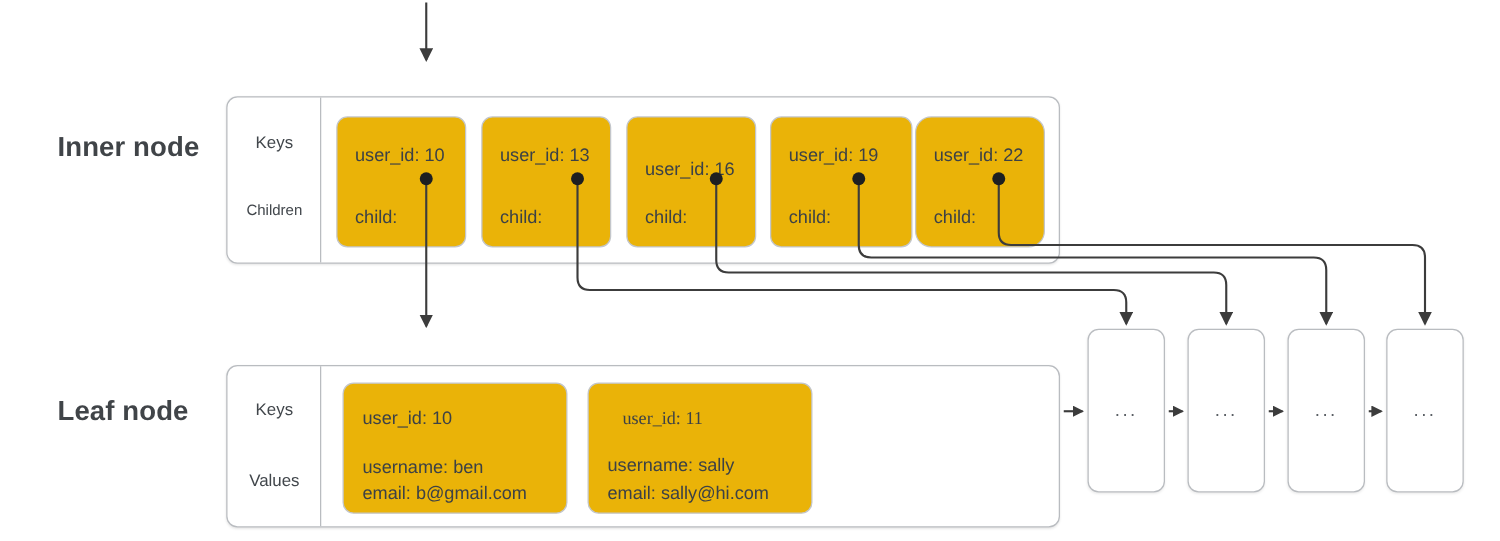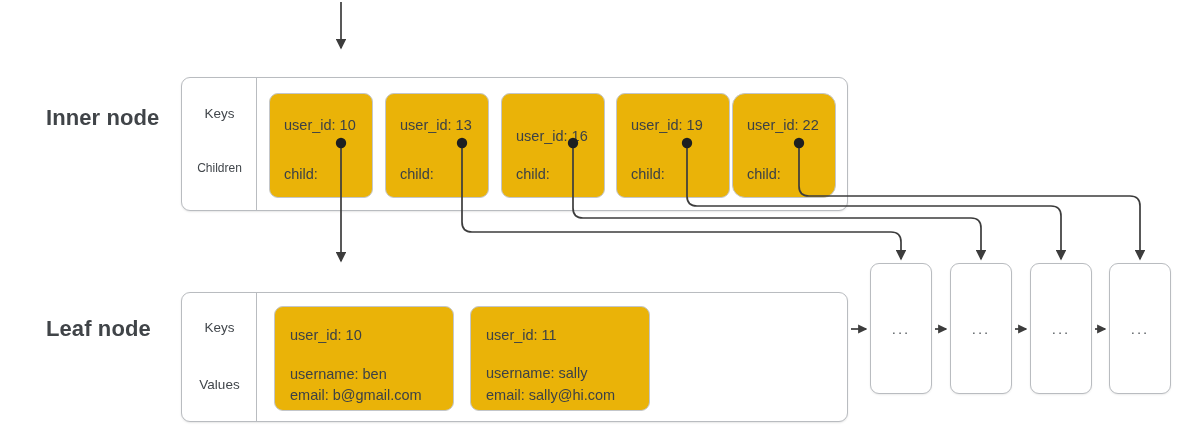--- a/index.html
+++ b/index.html
@@ -126,21 +126,21 @@
     <div class="rowhdr" style="top:27px;">Keys</div>
     <div class="rowhdr" style="top:84px;">Values</div>
 
     <div class="cell" style="left:92px;top:13px;width:180px;height:105px;">
       <div class="line" style="left:15px;top:20px;">user_id: 10</div>
       <div class="line" style="left:15px;top:59px;">username: ben</div>
       <div class="line" style="left:15px;top:80px;">email: b@gmail.com</div>
     </div>
 
     <div class="cell" style="left:288px;top:13px;width:180px;height:105px;">
-      <div class="line" style="left:15px;top:20px;">user_id: 11</div>
+      <div class="line" style="left:27px;top:20px;font-family:Liberation Serif, serif;">user_id: 11</div>
       <div class="line" style="left:15px;top:58px;">username: sally</div>
       <div class="line" style="left:15px;top:80px;">email: sally@hi.com</div>
     </div>
 
   </div>
 
   <div class="dots-box" style="left:870px;top:263px;width:62px;height:131px;">
     <span>...</span>
   </div>
   <div class="dots-box" style="left:950px;top:263px;width:62px;height:131px;">

